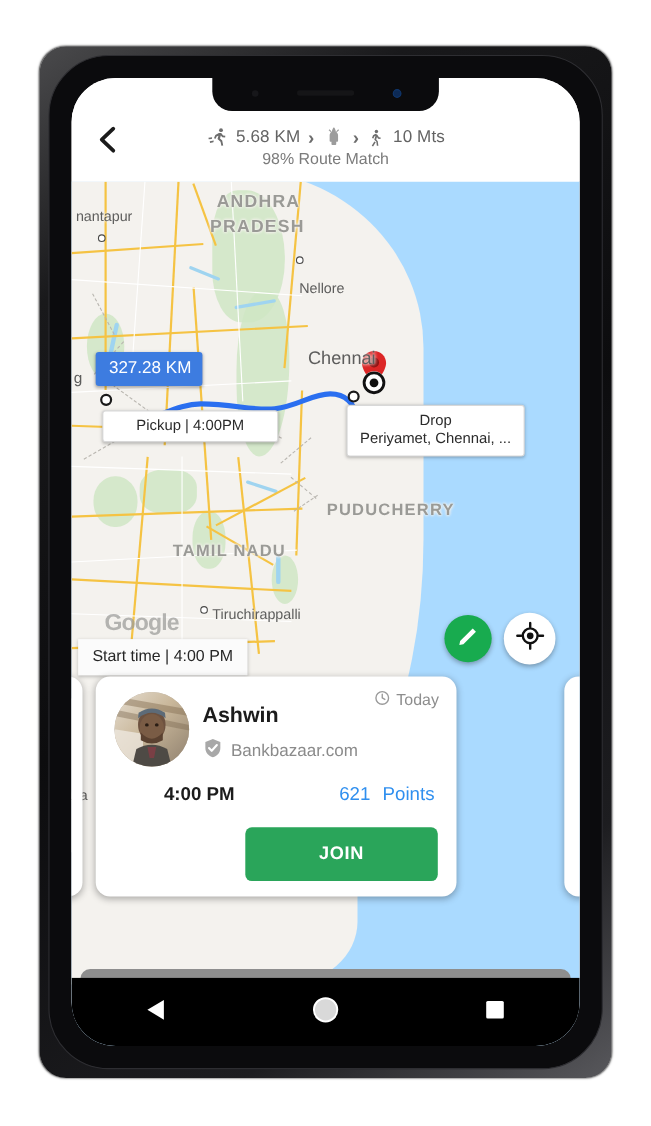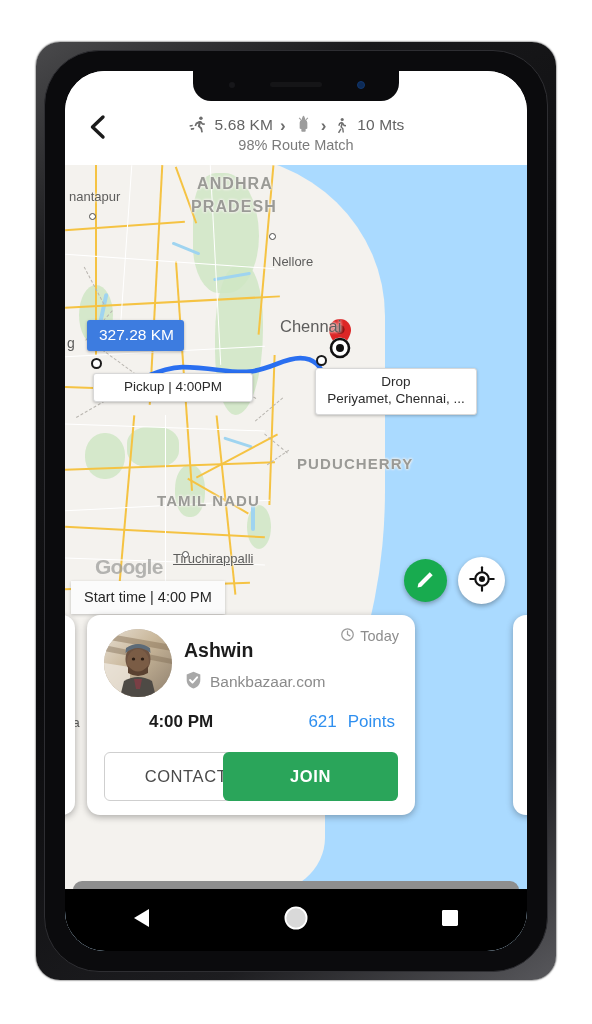--- a/index.html
+++ b/index.html
@@ -419,21 +419,21 @@
         </div>
 
         <div class="map-label" style="left:118px;top:10px;font-size:16px;">ANDHRA</div>
         <div class="map-label" style="left:112px;top:33px;font-size:16px;">PRADESH</div>
         <div class="map-label" style="left:78px;top:327px;font-size:15px;">TAMIL NADU</div>
         <div class="map-label" style="left:218px;top:290px;font-size:15px;">PUDUCHERRY</div>
 
         <div class="city-label" style="left:4px;top:24px;font-size:13px;">nantapur</div>
         <div class="city-label" style="left:207px;top:89px;font-size:13px;">Nellore</div>
         <div class="city-label" style="left:215px;top:152px;font-size:16.5px;">Chennai</div>
-        <div class="city-label" style="left:108px;top:386px;font-size:13px;text-decoration:underline;">Tiruchirappalli</div>
+        <div class="city-label" style="left:128px;top:386px;font-size:13px;">Tiruchirappalli</div>
         <div class="city-label" style="left:250px;top:778px;font-size:14px;font-weight:bold;color:#4d4d4c;">Sri Lanka</div>
         <div class="city-label" style="left:-4px;top:550px;font-size:13px;">ura</div>
         <div class="city-label" style="left:2px;top:170px;font-size:14px;">g</div>
 
         <div class="city-dot" style="left:24px;top:48px;"></div>
         <div class="city-dot" style="left:204px;top:68px;"></div>
         <div class="city-dot" style="left:117px;top:386px;"></div>
 
         <div id="google-watermark">Google</div>
 
@@ -522,21 +522,20 @@
               <span id="rider-org">Bankbazaar.com</span>
             </div>
 
             <div id="depart-time">4:00 PM</div>
 
             <div id="points-row">
               <span class="points-text">621</span>
               <span class="points-text">Points</span>
             </div>
 
-            <div id="contact-button">CONTACT</div>
             <div id="join-button">JOIN</div>
           </div>
 
           <div class="ride-card" id="ride-card-next"></div>
         </div>
 
         <div id="more-shadow"></div>
         <div id="more-bar">
           <span id="more-label">More</span>
         </div>

